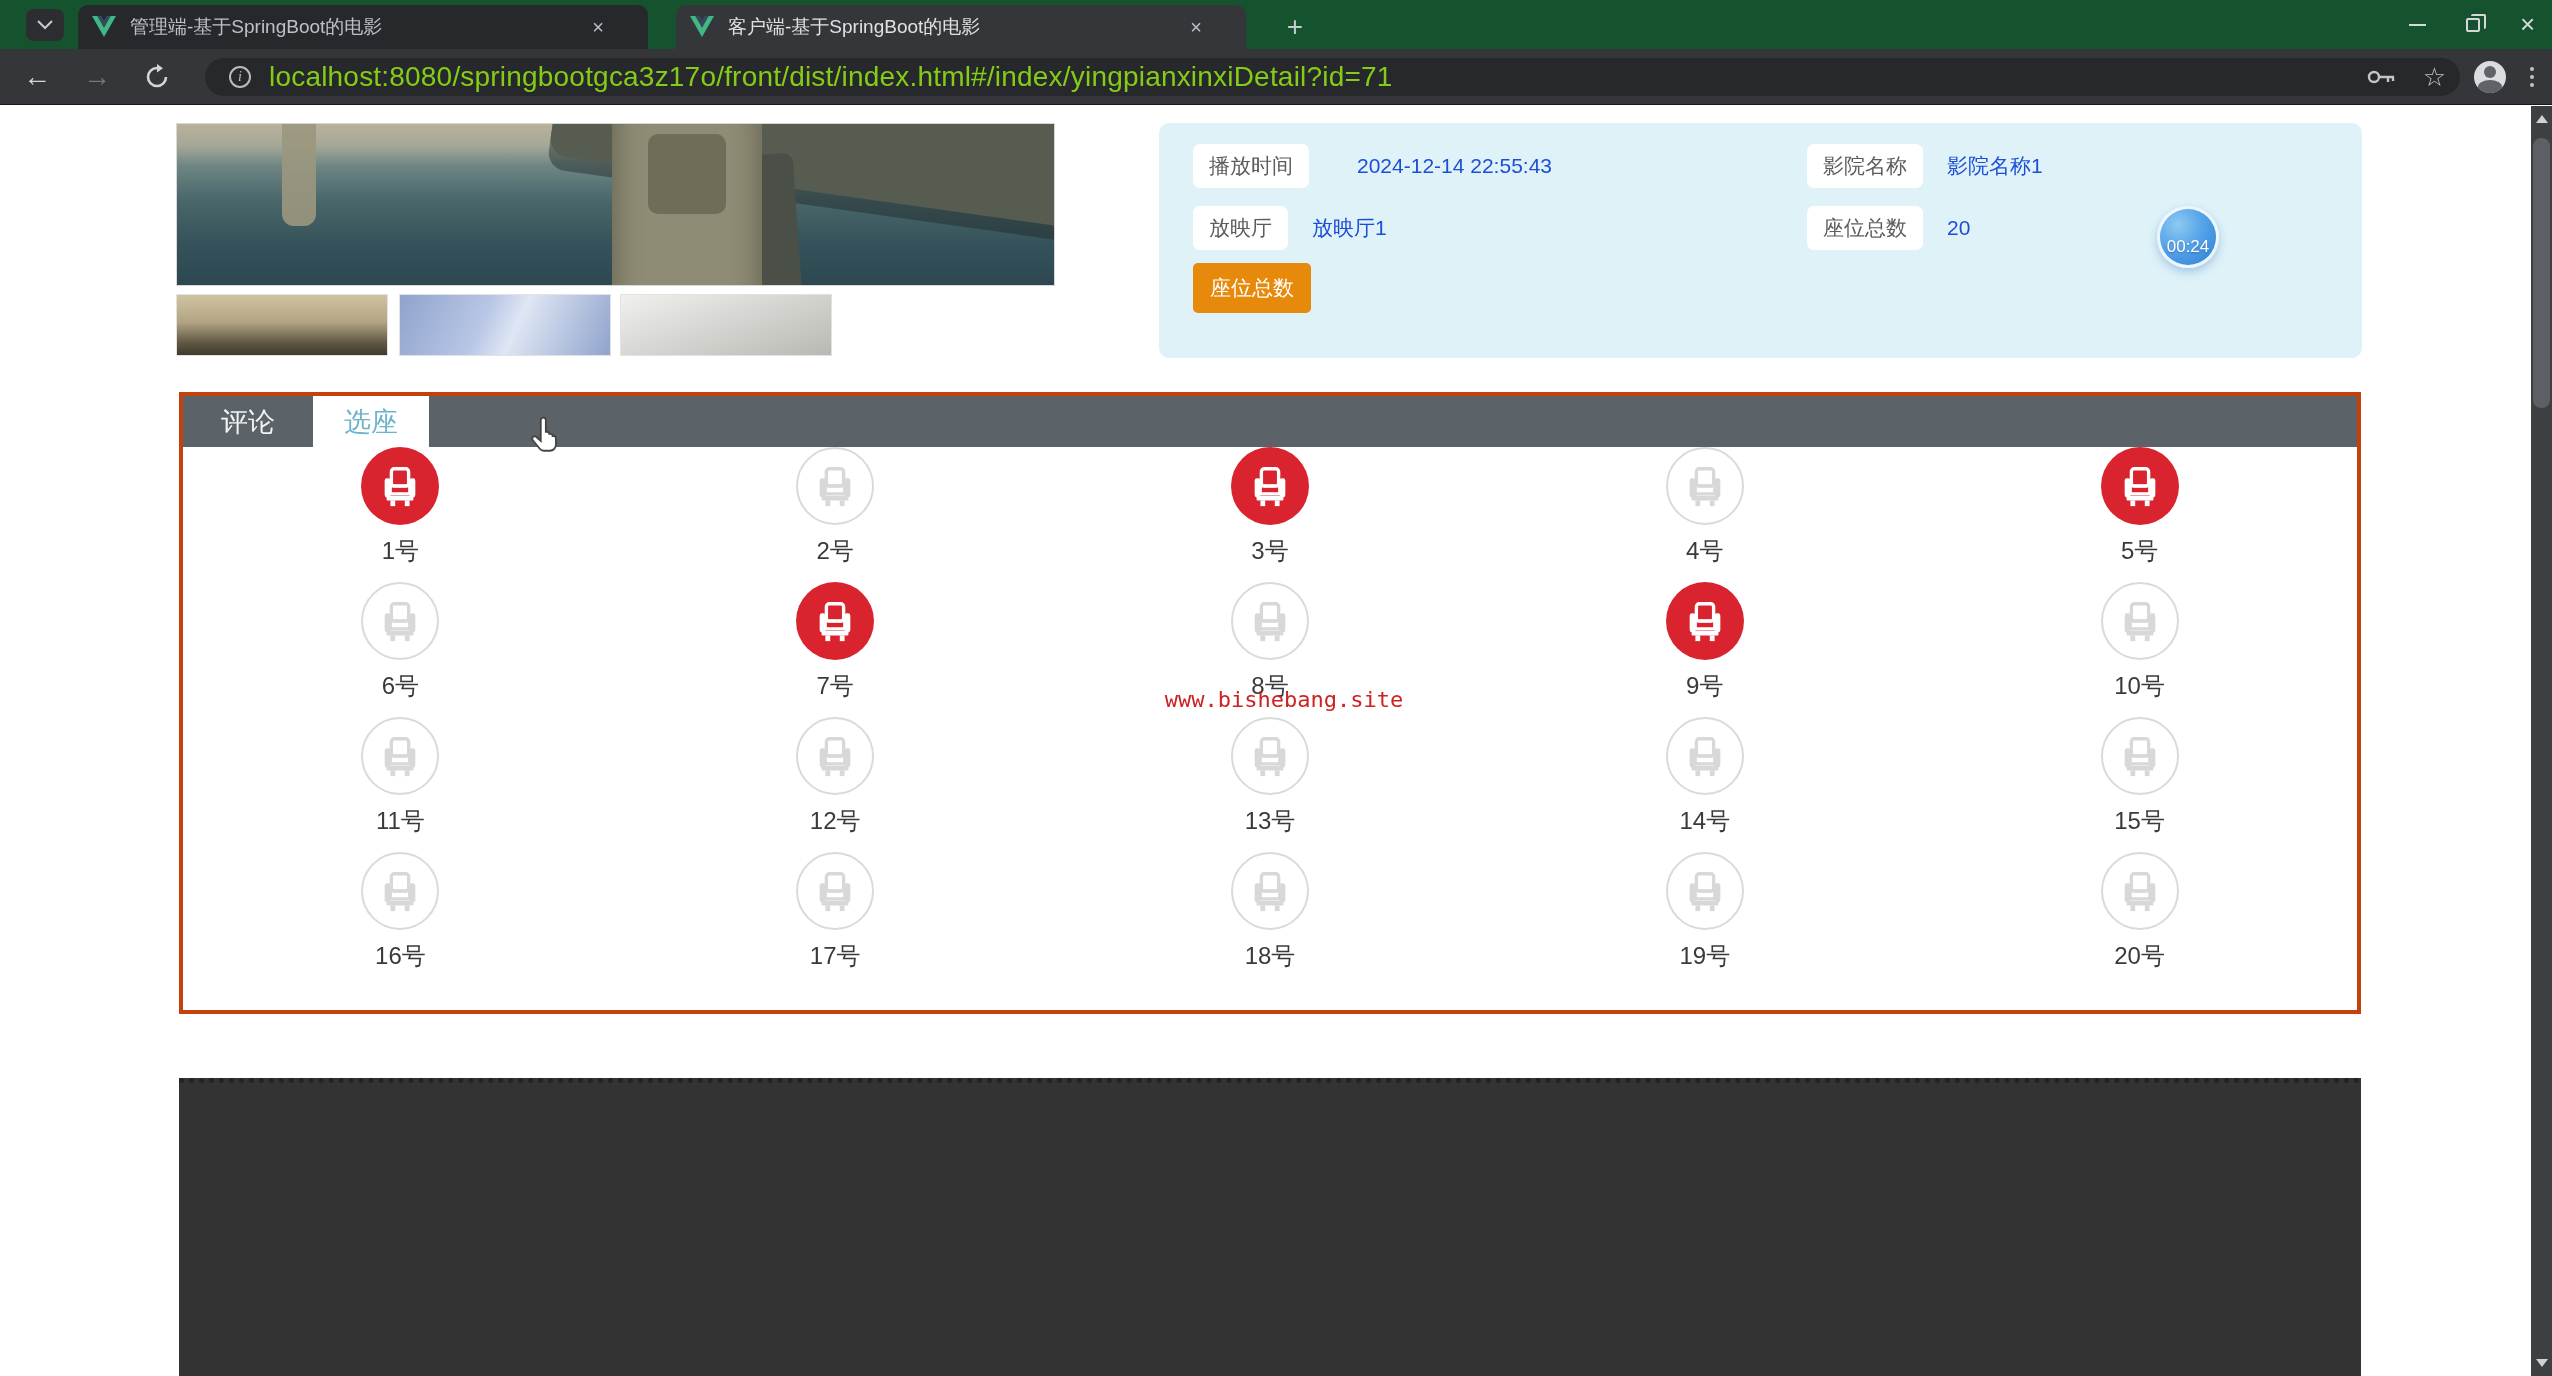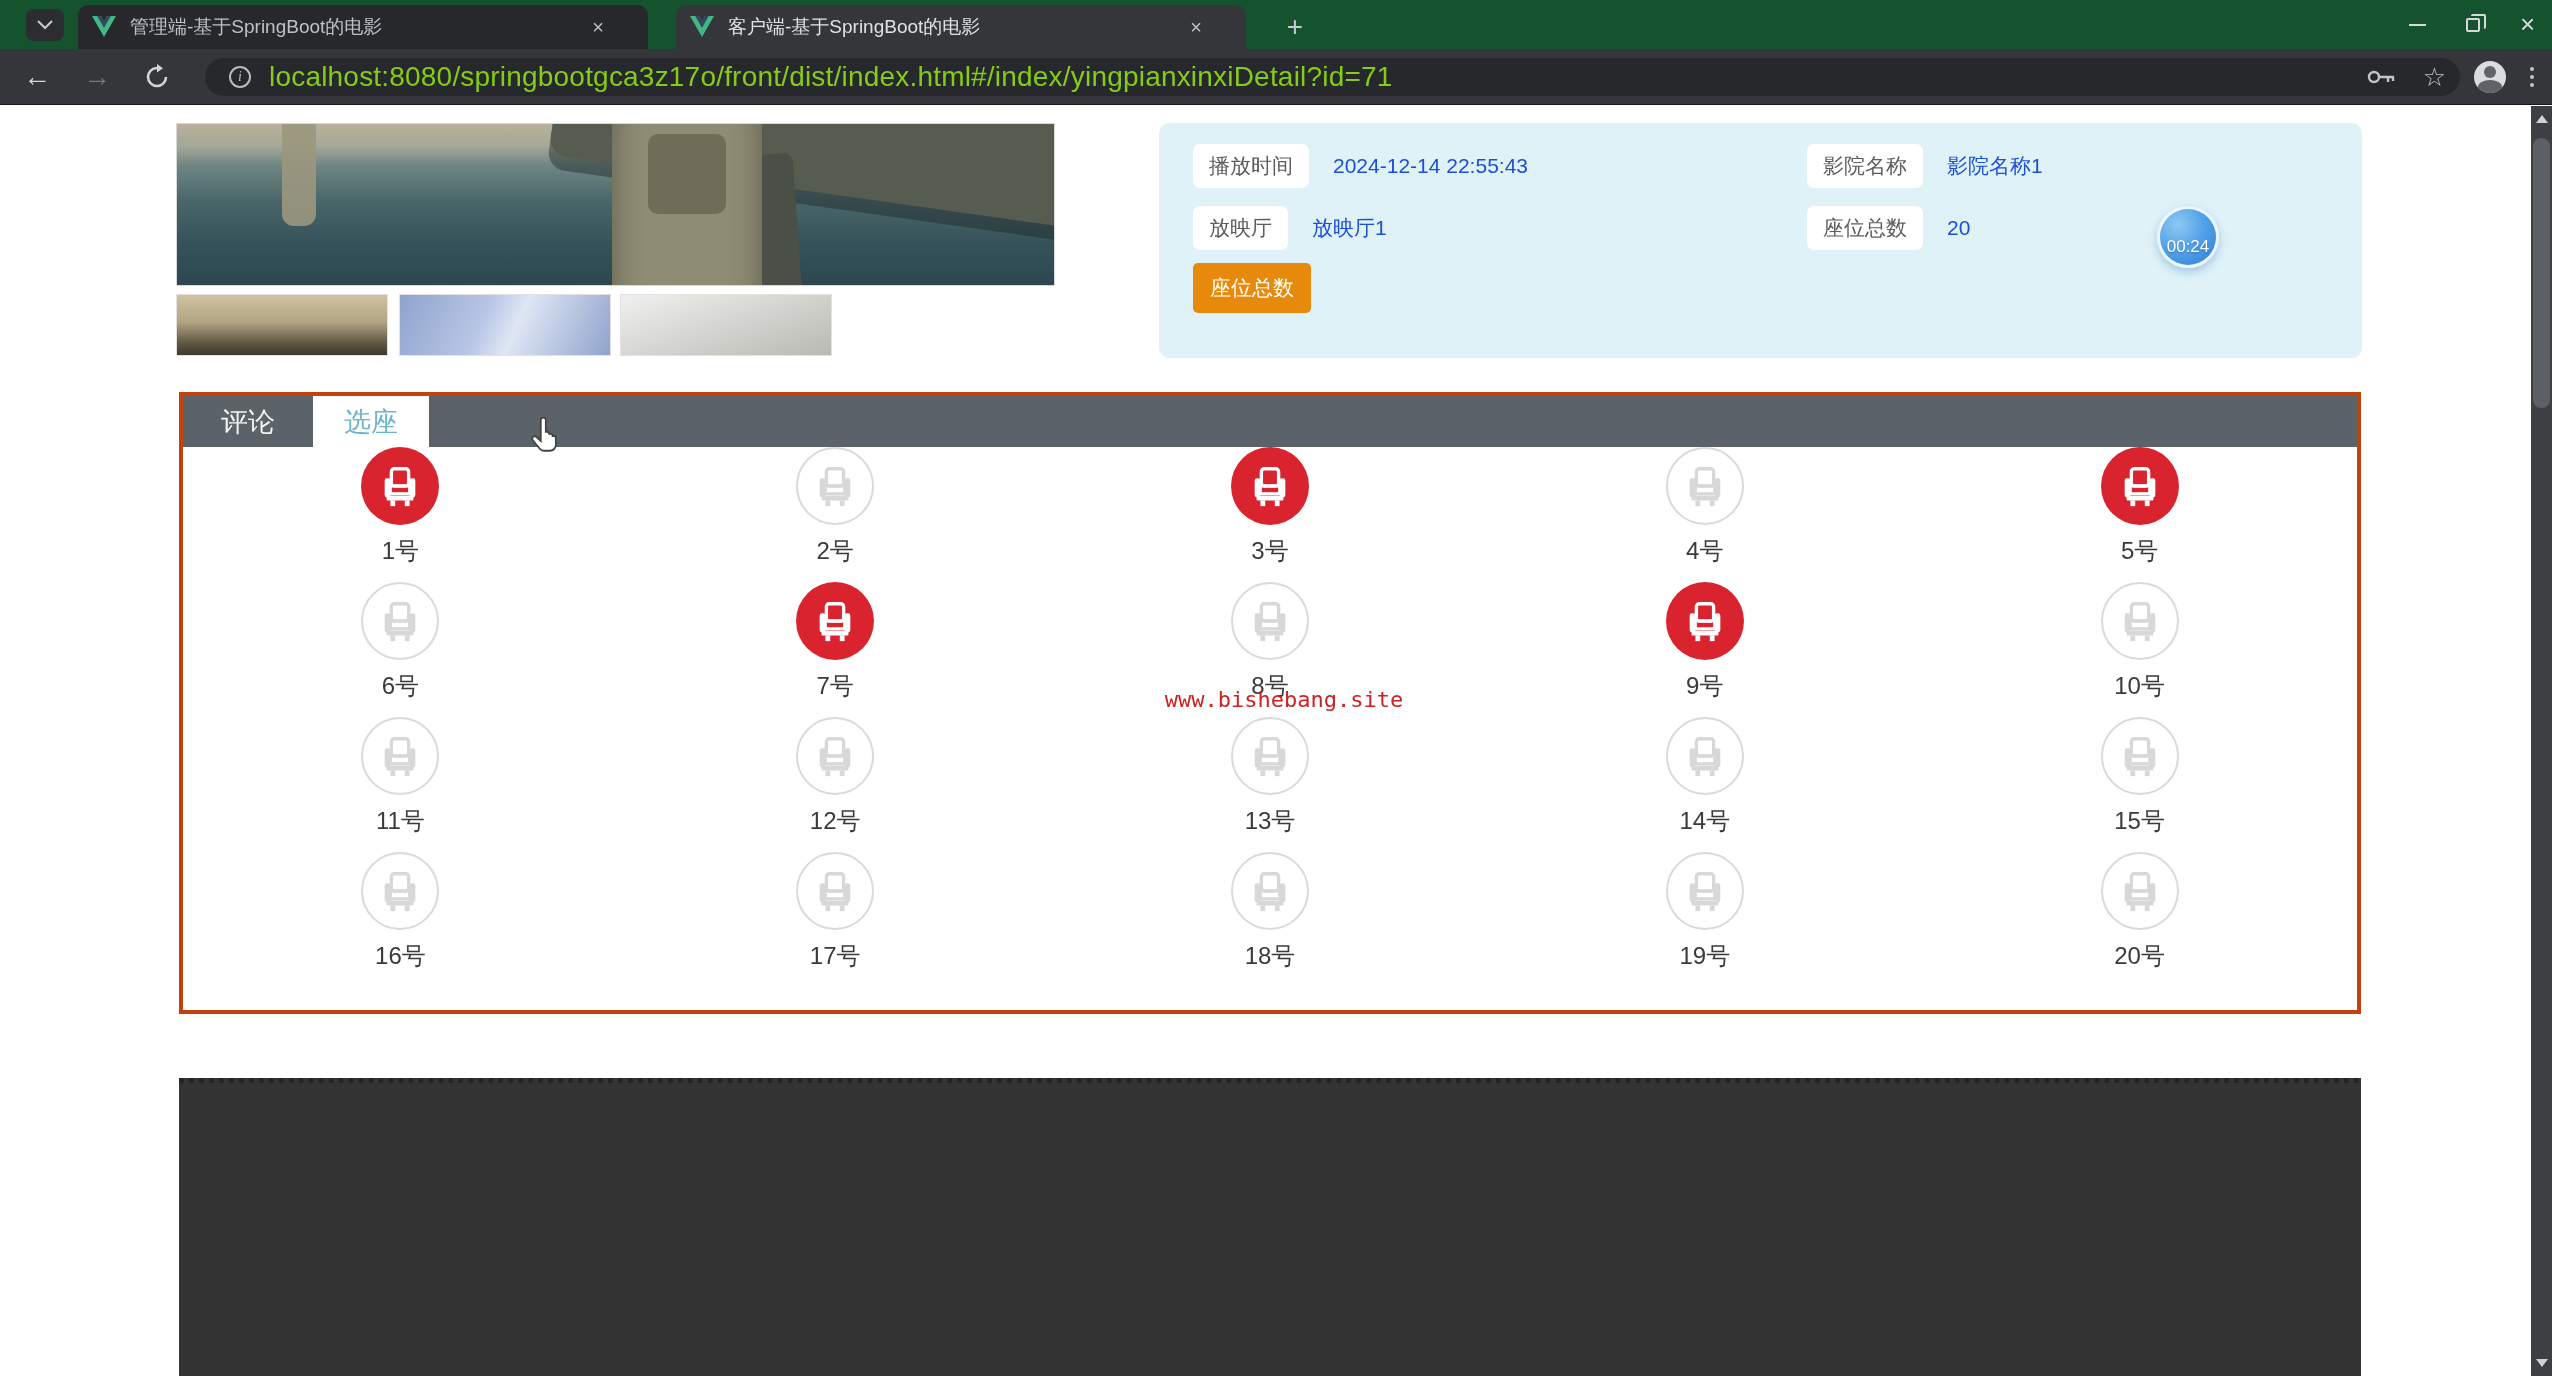--- a/index.html
+++ b/index.html
@@ -81,21 +81,21 @@
   .thumb.t1 { left:176px; background:linear-gradient(180deg,#cfc3a2 0%,#b3a584 45%,#5f5743 80%,#3f3a2c 100%); }
   .thumb.t2 { left:399px; background:linear-gradient(115deg,#8fa3cc 0%,#b9c7e6 40%,#dfe6f4 55%,#8fa3cc 100%); }
   .thumb.t3 { left:620px; background:linear-gradient(160deg,#f0f0ee 0%,#d4d4d0 50%,#b9b9b4 100%); }
 
   
   .info-panel { position:absolute; left:1159px; top:17px; width:1203px; height:235px;
                 background:#def2f8; border-radius:10px; }
   .fld { position:absolute; display:flex; align-items:center; }
   .pill { background:#fff; border-radius:7px; padding:8px 16px; font-size:21px; color:#5c5c5c; }
   .fval { font-size:21px; color:#1d4ed8; margin-left:24px; white-space:nowrap; }
-  .fld.f1 { left:34px; top:21px; } .fld.f2 { left:648px; top:21px; }
+  .fld.f1 { left:34px; top:21px;gap:24px; } .fld.f2 { left:648px; top:21px; }
   .fld.f3 { left:34px; top:83px; } .fld.f4 { left:648px; top:83px; }
   .book-btn { position:absolute; left:34px; top:140px; background:#e78a0c; color:#fff; font-size:21px;
               border:none; border-radius:5px; padding:11px 17px; cursor:pointer; }
   .rec-timer { position:absolute; left:2157px; top:100px; width:62px; height:62px; border-radius:50%;
                background:radial-gradient(circle at 32% 28%, #8ecaf2 0%, #55a3e8 45%, #2e7ed6 100%);
                border:3px solid rgba(255,255,255,.9); box-shadow:0 4px 10px rgba(60,120,190,.35);
                display:flex; align-items:flex-end; justify-content:center; }
   .rec-timer span { color:#fff; font-size:17px; padding-bottom:8px; text-shadow:0 1px 2px rgba(0,0,60,.3); }
 
   

